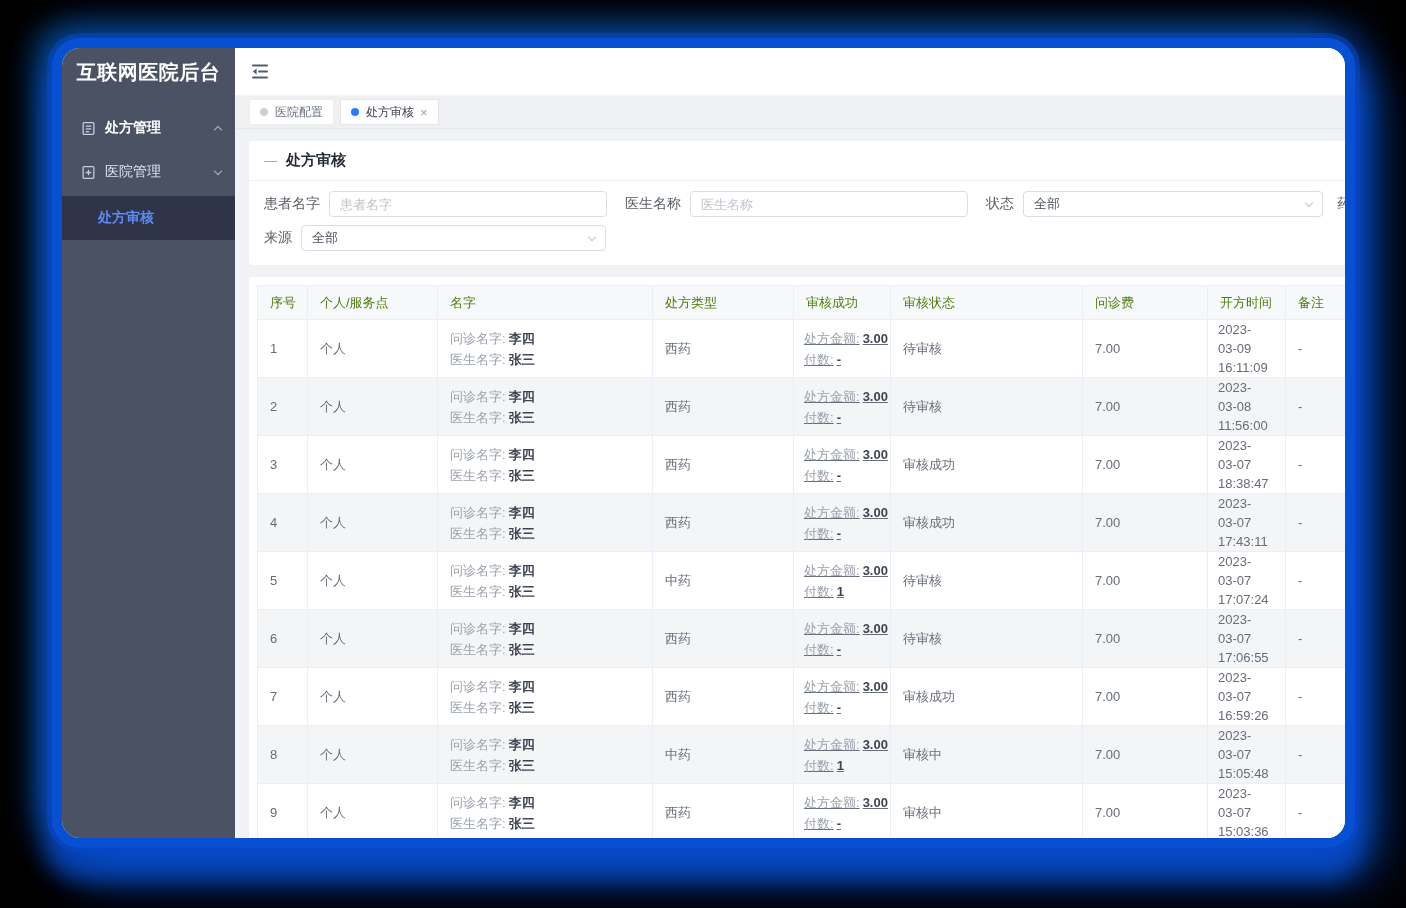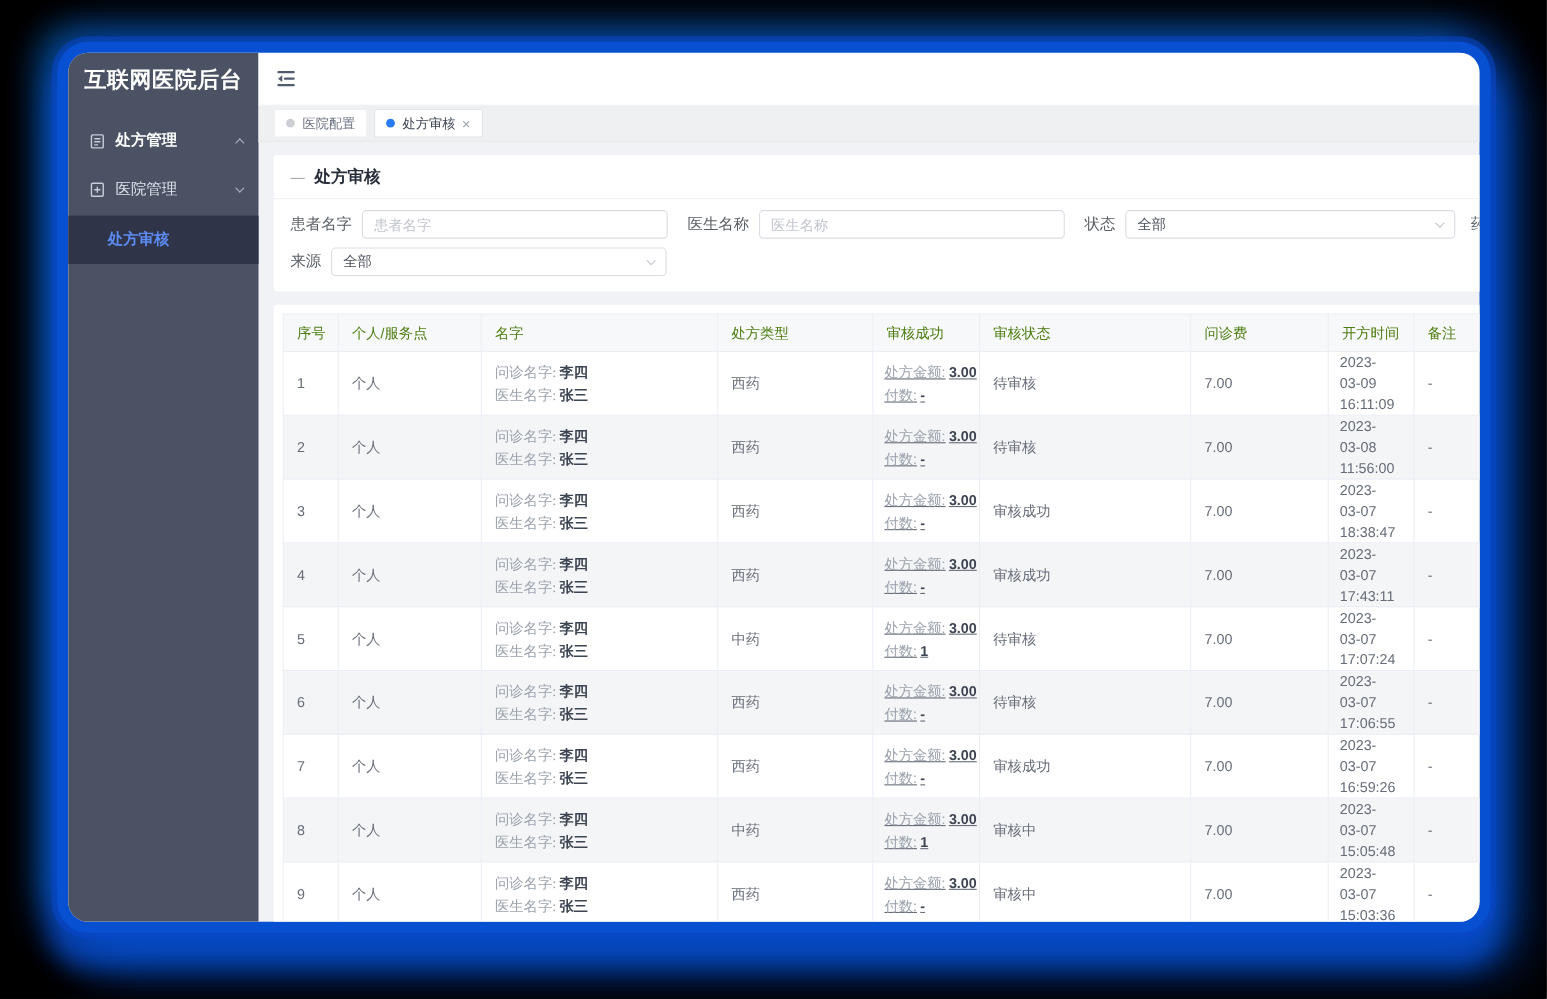--- a/index.html
+++ b/index.html
@@ -69,21 +69,21 @@
 
   
   .table-panel { padding:8px 8px 0 8px; flex:1; }
   table { border-collapse:collapse; table-layout:fixed; width:1200px; font-size:13px; }
   th, td { border:1px solid #ebeef5; text-align:left; vertical-align:middle; }
   thead th { height:34px; background:#f7f8fa; color:#4d7c0f; font-weight:400; padding:0 6px 0 12px; }
   tbody td { height:54px; color:#666c78; padding:0 6px 0 12px; }
   tbody tr.striped td { background:#f4f5f7; }
   .c-no    { width:50px; }
   .c-type  { width:130px; }
-  .c-name  { width:215px;font-family:Liberation Serif, serif; }
+  .c-name  { width:215px; }
   .c-rx    { width:141px; }
   .c-amt   { width:97px; }
   .c-stat  { width:192px; }
   .c-fee   { width:125px; }
   .c-date  { width:78px; }
   .c-rem   { width:180px; }
   td.c-amt { padding:0 3px 0 10px;text-decoration:underline; }
   td.c-date { padding:0 19px 0 10px; line-height:19px; }
   .two-line div { line-height:21px; white-space:nowrap; }
   .lbl { color:#9aa1ac; }

